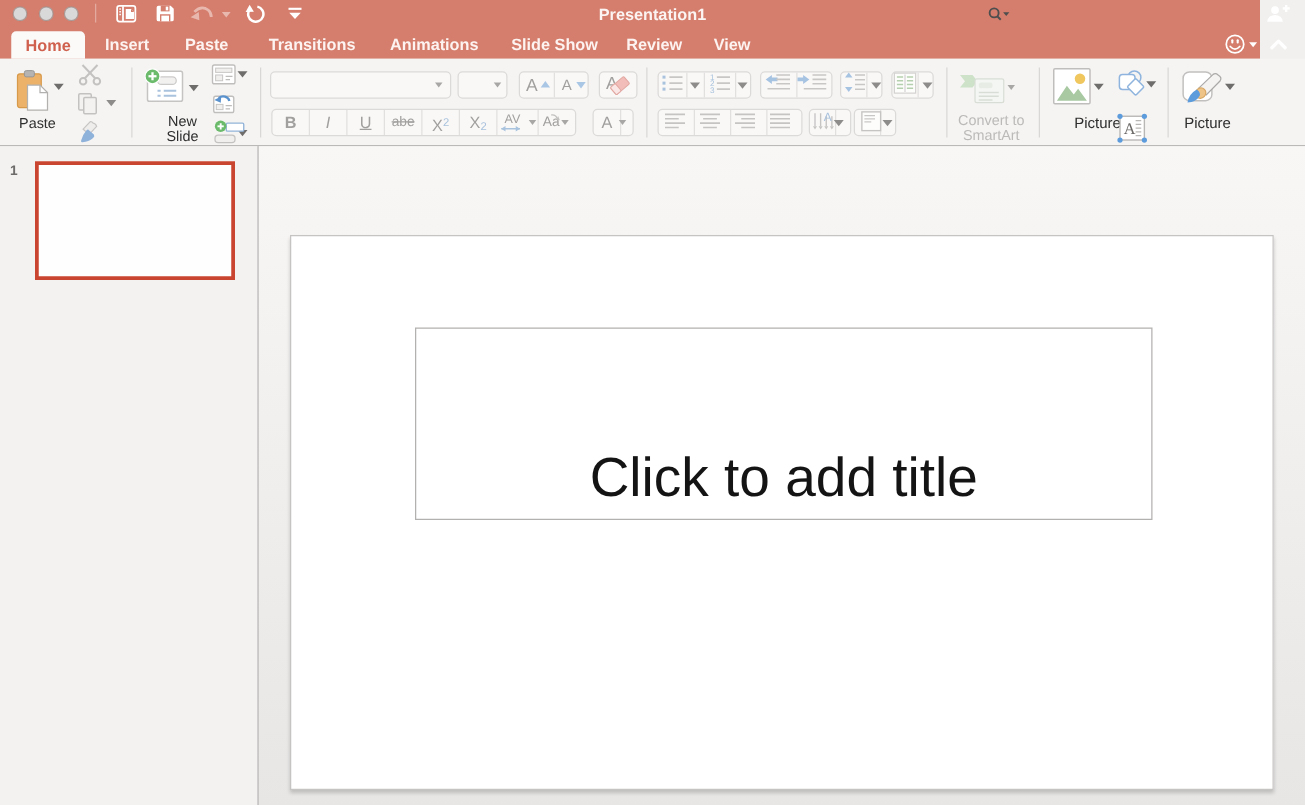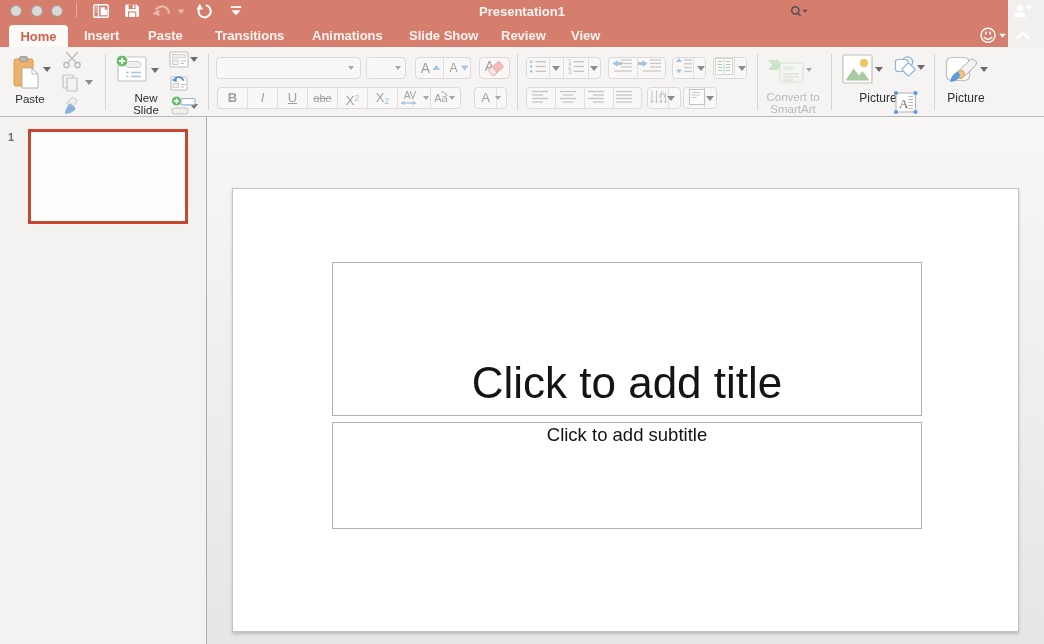--- a/index.html
+++ b/index.html
@@ -491,20 +491,17 @@
     <div id="panel">
       <div id="thumbnum">1</div>
       <div id="thumb"></div>
     </div>
     <div id="paneldiv"></div>
     <div id="canvas">
       <div id="slide">
         <div id="titleph">
             <span>Click to add title</span>
           </div>
-        <div id="subph">
-            <span>Click to add subtitle</span>
-          </div>
       </div>
     </div>
   </div>
 
 </div>
 
 </body></html>

